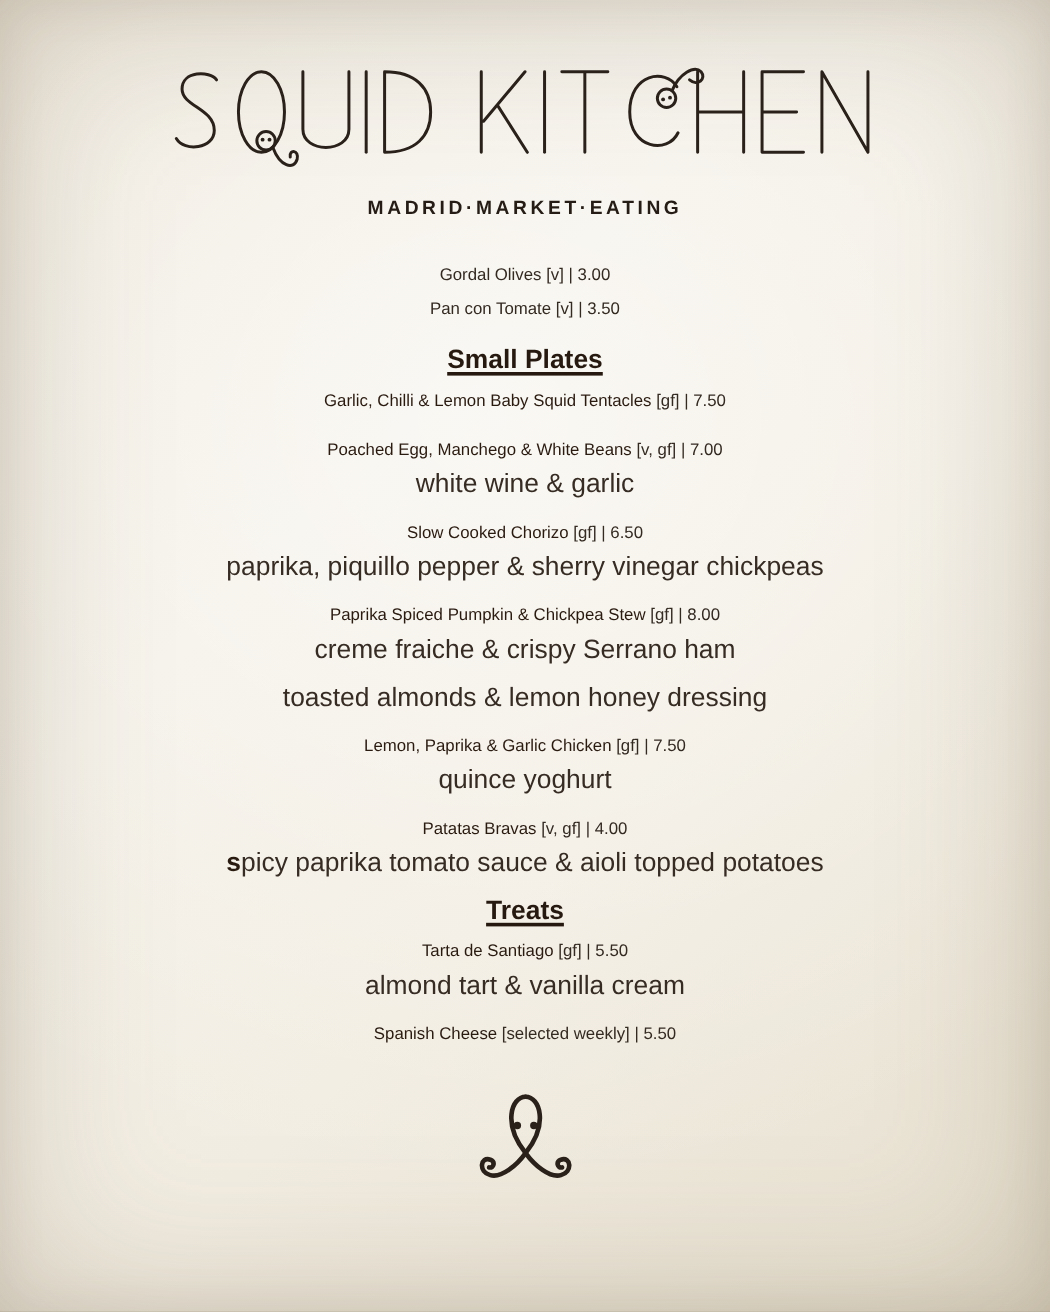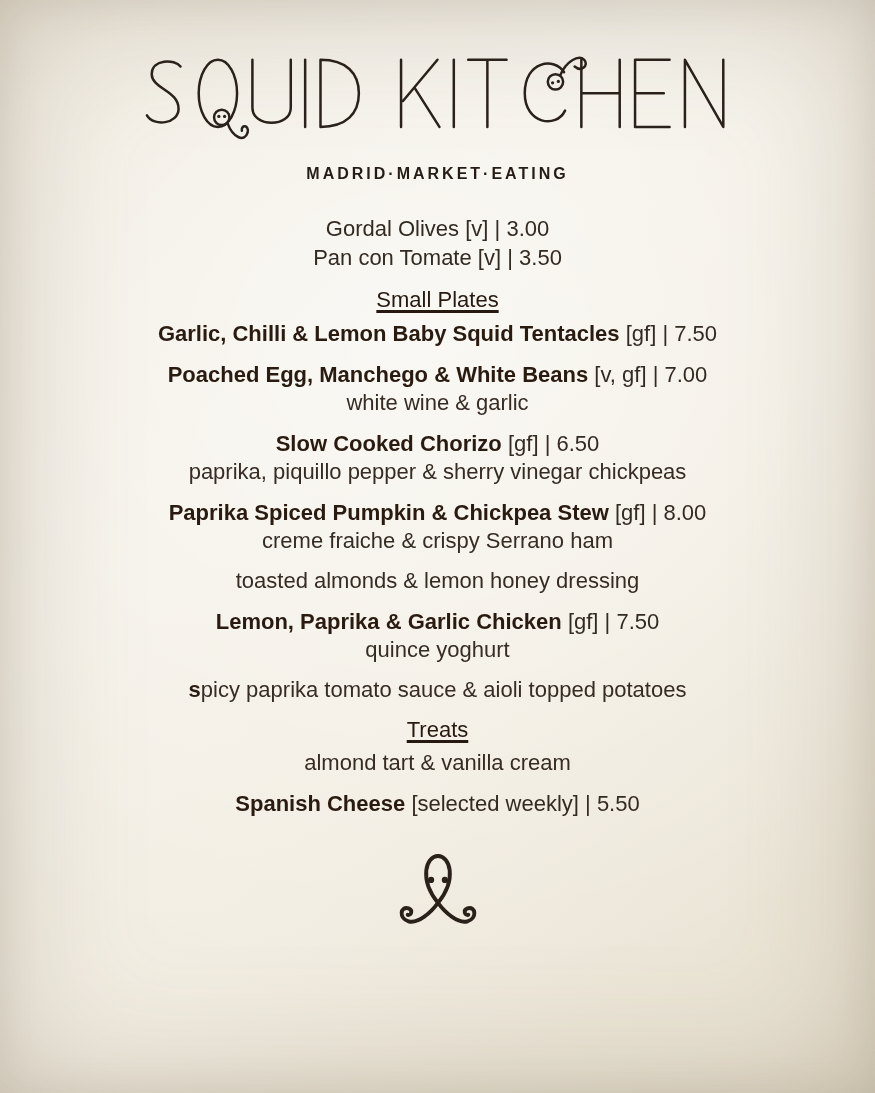--- a/index.html
+++ b/index.html
@@ -27,27 +27,27 @@
   .tagline{
     margin-top:14px;
     font-size:16px;line-height:20px;
     font-weight:bold;
     letter-spacing:3px;
     color:#241c15;
   }
 
   
   .intro{margin-top:30px;}
-  .line{font-size:22px;line-height:29px;color:#332a22;}
-  .nm{font-weight:bold;color:#2a1b11;}
+  .line{font-size:14px;line-height:29px;color:#332a22;}
+  .nm{font-weight:normal;color:#2a1b11;}
   .sfx{color:#332a22;}
   .heading{
     margin:14px 0 5px 0;
     font-size:22px;line-height:28px;
-    font-weight:normal;color:#261910;
+    font-weight:bold;color:#261910;
     text-decoration:underline;
     text-decoration-thickness:2.5px;
     text-underline-offset:3px;
   }
   .heading.treats{margin-top:5px;text-align:center;}
   .item{margin-bottom:12px;}
   .desc{font-size:22px;line-height:28px;color:#362c24;}
   .desc .lead{font-weight:bold;color:#2a1b11;}
 
   .footer-mark{margin:26px auto 0;width:118px;}
@@ -165,28 +165,40 @@
       <div class="line">
         <span class="nm">Lemon, Paprika &amp; Garlic Chicken</span>
         <span class="sfx">[gf]</span>
         <span class="sfx">|</span>
         <span class="sfx">7.50</span>
       </div>
       <div class="desc">quince yoghurt</div>
     </div>
 
     <div class="item">
+      <div class="line">
+        <span class="nm">Patatas Bravas</span>
+        <span class="sfx">[v, gf]</span>
+        <span class="sfx">|</span>
+        <span class="sfx">4.00</span>
+      </div>
       <div class="desc"><b class="lead">s</b><span>picy paprika tomato sauce &amp; aioli topped potatoes</span></div>
     </div>
   </div>
 
   <div>
     <div class="heading treats">Treats</div>
 
     <div class="item">
+      <div class="line">
+        <span class="nm">Tarta de Santiago</span>
+        <span class="sfx">[gf]</span>
+        <span class="sfx">|</span>
+        <span class="sfx">5.50</span>
+      </div>
       <div class="desc">almond tart &amp; vanilla cream</div>
     </div>
 
     <div class="item">
       <div class="line">
         <span class="nm">Spanish Cheese</span>
         <span class="sfx">[selected weekly]</span>
         <span class="sfx">|</span>
         <span class="sfx">5.50</span>
       </div>

